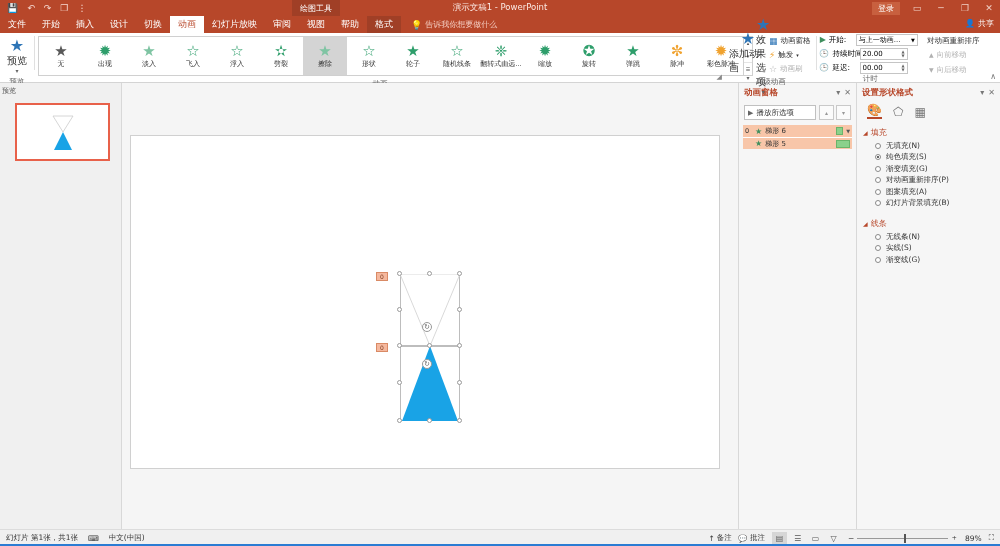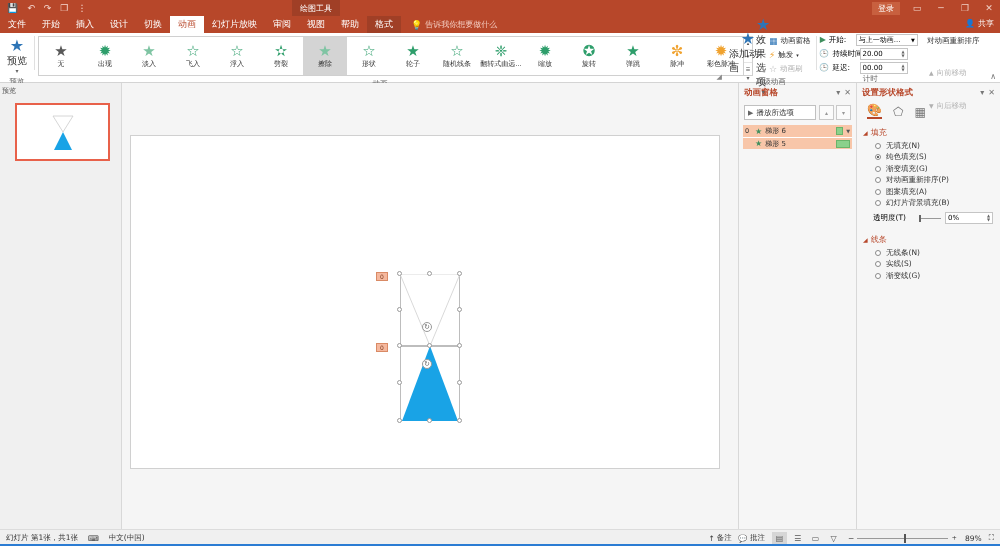--- a/index.html
+++ b/index.html
@@ -228,20 +228,21 @@
 
   <div class="titlebar">
     <div class="qat">
       <span>💾</span>
       <span>↶</span>
       <span>↷</span>
       <span>❐</span>
       <span>⋮</span>
     </div>
     <div class="ctx-tab-title">绘图工具</div>
+    <div class="win-title">演示文稿1  -  PowerPoint</div>
     <div class="tb-right">
       <span class="signin">登录</span>
       <span class="wbtn">▭</span>
       <span class="wbtn">─</span>
       <span class="wbtn">❐</span>
       <span class="wbtn">✕</span>
     </div>
   </div>
 
   <div class="tabrow">
@@ -424,21 +425,21 @@
                 </span>
             </span>
           </div>
         </div>
       </div>
       <div class="rgroup-label">计时</div>
     </div>
 
     <div class="rgroup" style="width:78px;">
       <div class="rgroup-body" style="align-items:flex-start;padding-top:3px;">
-        <div class="col" style="gap:20px;">
+        <div class="col" style="gap:2px;">
           <div style="font-size:7.5px;color:#333;">对动画重新排序</div>
           <div class="smallbtn dis">
             <span class="si" style="font-size:6px">▲</span>
             <span>向前移动</span>
           </div>
           <div class="smallbtn dis">
             <span class="si" style="font-size:6px">▼</span>
             <span>向后移动</span>
           </div>
         </div>
@@ -567,34 +568,20 @@
           <span>对动画重新排序(P)</span>
         </label>
         <label class="radio">
           <span class="rd"></span>
           <span>图案填充(A)</span>
         </label>
         <label class="radio">
           <span class="rd"></span>
           <span>幻灯片背景填充(B)</span>
         </label>
-      </div>
-      <div class="frow">
-        <span class="fl">透明度(T)</span>
-        <span class="slider">
-          <span class="knob"></span>
-          <span class="track"></span>
-        </span>
-        <span class="pctbox">
-          <span>0%</span>
-          <span class="sp" style="display:flex;flex-direction:column;font-size:4px;color:#666;line-height:4px;">
-              <span>▲</span>
-              <span>▼</span>
-            </span>
-        </span>
       </div>
 
       <div class="sec-hd" style="margin-top:6px;">
         <span class="tri2">◢</span>
         <span>线条</span>
       </div>
       <div class="radios">
         <label class="radio">
           <span class="rd"></span>
           <span>无线条(N)</span>

